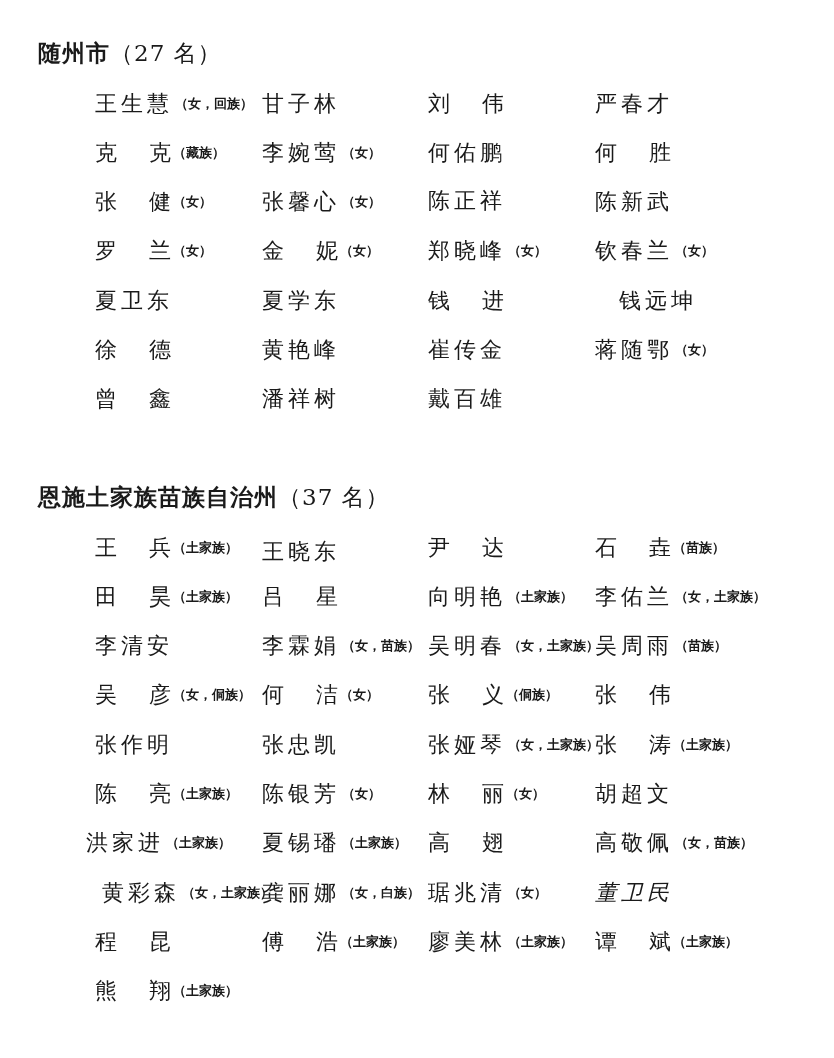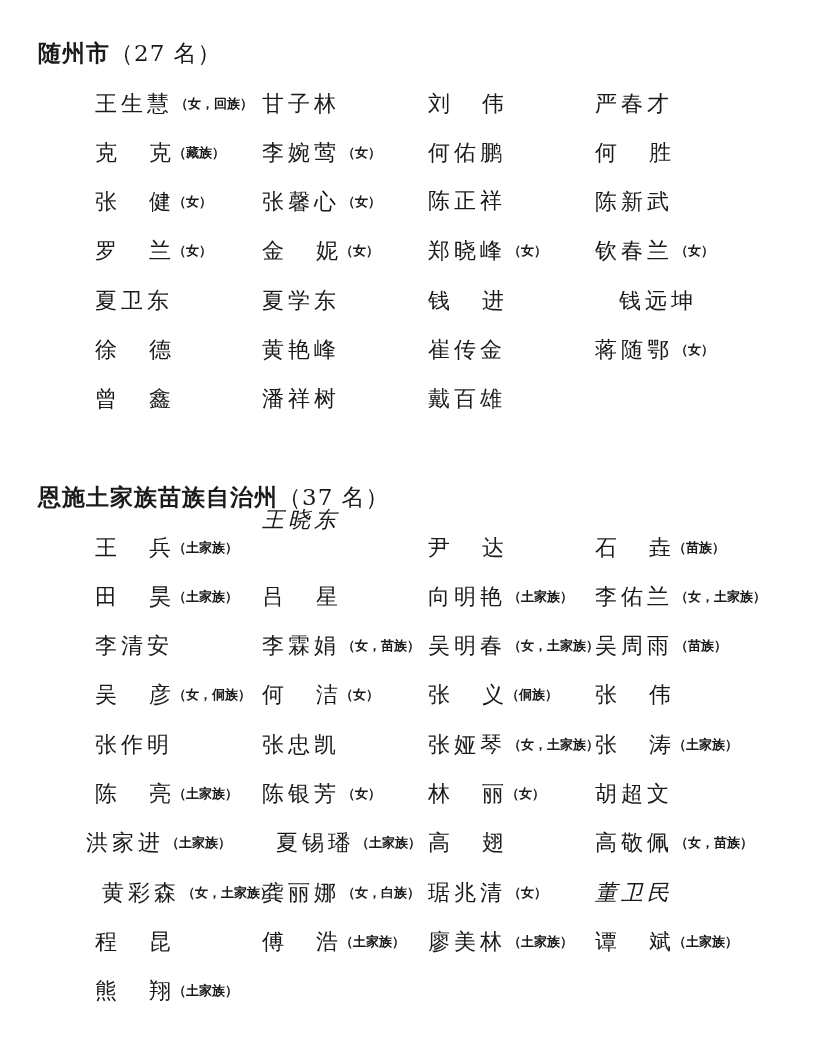--- a/index.html
+++ b/index.html
@@ -94,21 +94,21 @@
   </div>
 
 <div class="section-title" style="top:482px;">
   <span>恩施土家族苗族自治州</span><span class="count">（37 名）</span>
 </div>
 <div class="grid" id="grid1">
     <div class="entry" style="left: 95px; top: 532px;"><span class="name two">
         <span>王</span>
         <span>兵</span>
       </span><span class="note">（土家族）</span></div>
-    <div class="entry" style="left: 262px; top: 504px; font-style: italic;"><span class="name">王晓东</span><span class="note"></span></div>
+    <div class="entry" style="left: 262px; top: 536px;"><span class="name">王晓东</span><span class="note"></span></div>
     <div class="entry" style="left: 428px; top: 532px;"><span class="name two">
         <span>尹</span>
         <span>达</span>
       </span><span class="note"></span></div>
     <div class="entry" style="left: 595px; top: 532px;"><span class="name two">
         <span>石</span>
         <span>垚</span>
       </span><span class="note">（苗族）</span></div>
     <div class="entry" style="left: 95px; top: 581.3px;"><span class="name two">
         <span>田</span>
@@ -151,21 +151,21 @@
         <span>陈</span>
         <span>亮</span>
       </span><span class="note">（土家族）</span></div>
     <div class="entry" style="left: 262px; top: 778.5px;"><span class="name">陈银芳</span><span class="note">（女）</span></div>
     <div class="entry" style="left: 428px; top: 778.5px;"><span class="name two">
         <span>林</span>
         <span>丽</span>
       </span><span class="note">（女）</span></div>
     <div class="entry" style="left: 595px; top: 778.5px;"><span class="name">胡超文</span><span class="note"></span></div>
     <div class="entry" style="left: 86px; top: 827.8px;"><span class="name">洪家进</span><span class="note">（土家族）</span></div>
-    <div class="entry" style="left: 262px; top: 827.8px; margin-left: 14px;"><span class="name">夏锡璠</span><span class="note">（土家族）</span></div>
+    <div class="entry" style="left: 262px; top: 827.8px;"><span class="name">夏锡璠</span><span class="note">（土家族）</span></div>
     <div class="entry" style="left: 428px; top: 827.8px;"><span class="name two">
         <span>高</span>
         <span>翅</span>
       </span><span class="note"></span></div>
     <div class="entry" style="left: 595px; top: 827.8px;"><span class="name">高敬佩</span><span class="note">（女，苗族）</span></div>
     <div class="entry" style="left: 102px; top: 877.1px;"><span class="name">黄彩森</span><span class="note">（女，土家族）</span></div>
     <div class="entry" style="left: 262px; top: 877.1px;"><span class="name">龚丽娜</span><span class="note">（女，白族）</span></div>
     <div class="entry" style="left: 428px; top: 877.1px;"><span class="name">琚兆清</span><span class="note">（女）</span></div>
     <div class="entry" style="left: 595px; top: 877.1px; font-style: italic;"><span class="name">董卫民</span><span class="note"></span></div>
     <div class="entry" style="left: 95px; top: 926.4px;"><span class="name two">

